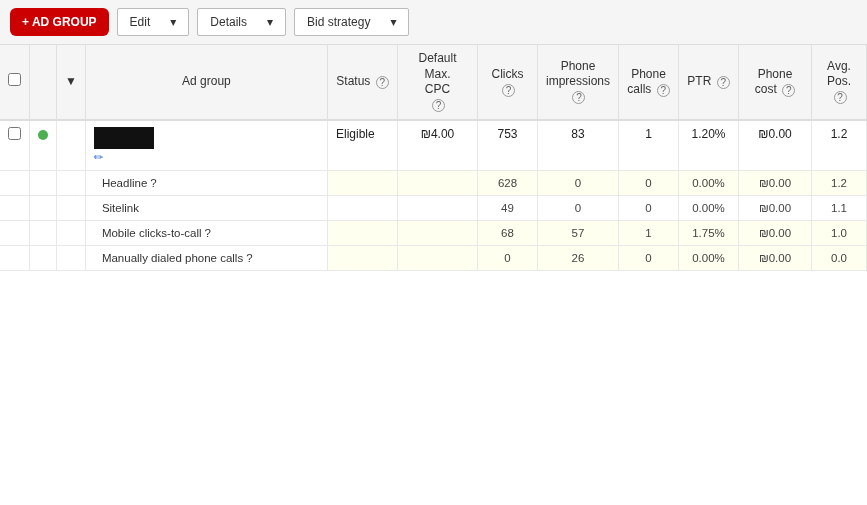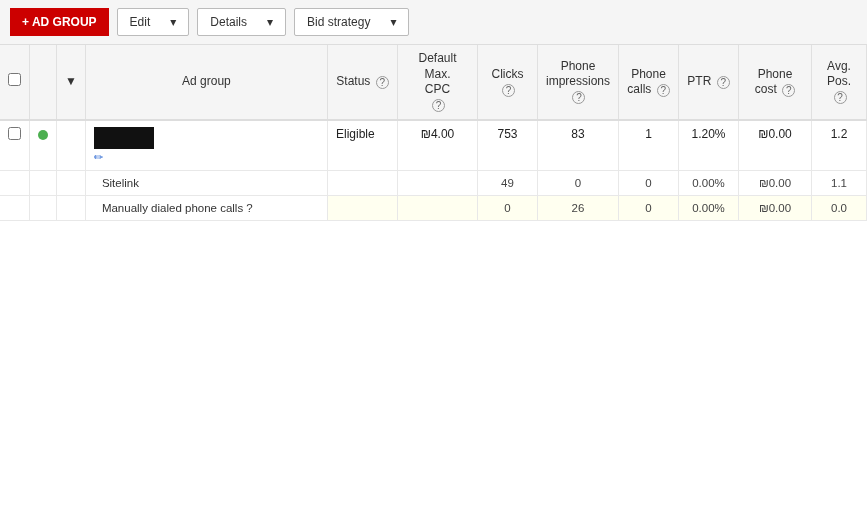--- a/index.html
+++ b/index.html
@@ -15,21 +15,21 @@
     }
 
     .btn-add-group {
       background: #cc0000;
       color: #fff;
       border: none;
       padding: 7px 12px;
       font-size: 12px;
       font-weight: bold;
       cursor: pointer;
-      border-radius: 0;
+      border-radius: 6px;
       display: flex;
       align-items: center;
       gap: 5px;
     }
 
     .btn-toolbar {
       background: #fff;
       border: 1px solid #bbb;
       padding: 6px 12px;
       font-size: 12px;
@@ -258,33 +258,61 @@
           <span>1.20%</span>
         </td>
         <td class="center">
           <span>₪0.00</span>
         </td>
         <td class="center">
           <span>1.2</span>
         </td>
       </tr>
 
+    <tr class="subrow highlighted">
+          <td></td>
+          <td></td>
+          <td></td>
+          <td style="padding-left: 16px; color: rgb(51, 51, 51);">Headline<span class="help-icon" style="margin-left: 3px;">?</span></td>
+          <td></td>
+          <td></td>
+          <td class="center">628</td>
+          <td class="center">0</td>
+          <td class="center">0</td>
+          <td class="center">0.00%</td>
+          <td class="center">₪0.00</td>
+          <td class="center">1.2</td>
+        </tr>
         <tr class="subrow">
           <td></td>
           <td></td>
           <td></td>
           <td style="padding-left: 16px; color: rgb(51, 51, 51);">Sitelink</td>
           <td></td>
           <td></td>
           <td class="center">49</td>
           <td class="center">0</td>
           <td class="center">0</td>
           <td class="center">0.00%</td>
           <td class="center">₪0.00</td>
           <td class="center">1.1</td>
+        </tr>
+        <tr class="subrow highlighted">
+          <td></td>
+          <td></td>
+          <td></td>
+          <td style="padding-left: 16px; color: rgb(51, 51, 51);">Mobile clicks-to-call<span class="help-icon" style="margin-left: 3px;">?</span></td>
+          <td></td>
+          <td></td>
+          <td class="center">68</td>
+          <td class="center">57</td>
+          <td class="center">1</td>
+          <td class="center">1.75%</td>
+          <td class="center">₪0.00</td>
+          <td class="center">1.0</td>
         </tr>
         <tr class="subrow highlighted">
           <td></td>
           <td></td>
           <td></td>
           <td style="padding-left: 16px; color: rgb(51, 51, 51);">Manually dialed phone calls<span class="help-icon" style="margin-left: 3px;">?</span></td>
           <td></td>
           <td></td>
           <td class="center">0</td>
           <td class="center">26</td>

